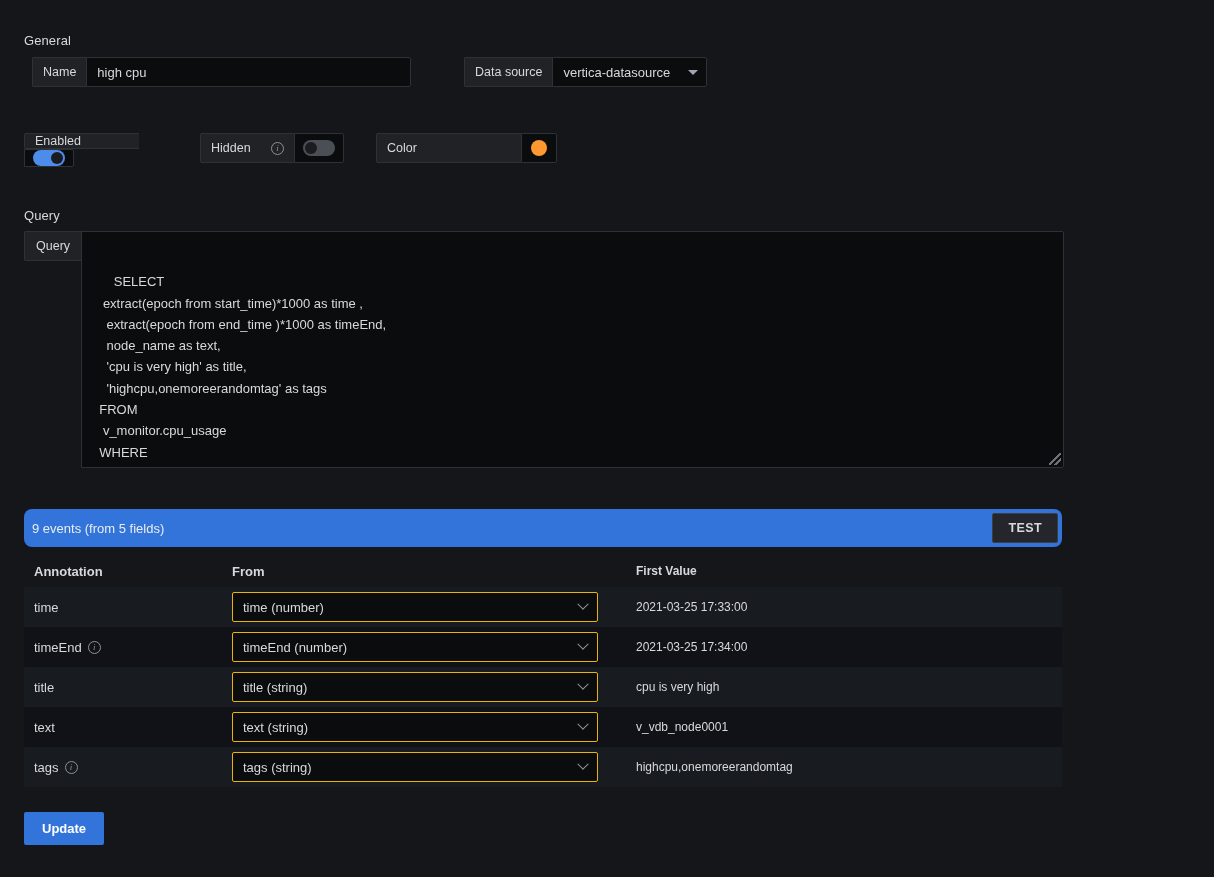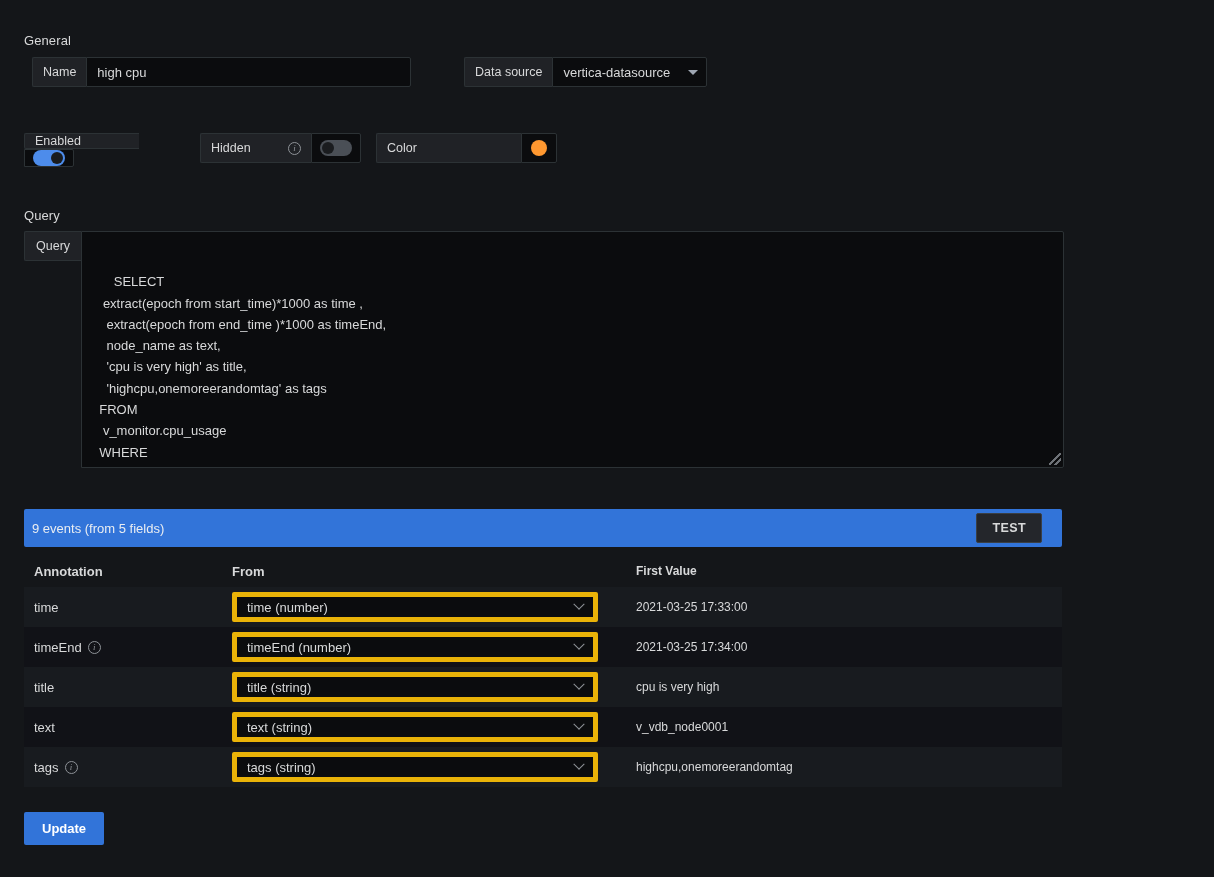--- a/index.html
+++ b/index.html
@@ -123,23 +123,23 @@
     width: 12px; height: 12px;
     background:
       linear-gradient(135deg, transparent 0 45%, #6e7277 45% 55%, transparent 55% 100%),
       linear-gradient(135deg, transparent 0 70%, #6e7277 70% 80%, transparent 80% 100%);
   }
 
   
   .events-bar {
     position: absolute;
     background: #3274d9;
-    border-radius: 2px;
+    border-radius: 8px;
     display: flex; align-items: center; justify-content: space-between;
-    padding: 0 16px 0 8px;
+    padding: 0 0 0 8px;
   }
   .events-text { font-size: 13px; color: #e9edf2; }
   .test-btn {
     background: #24262b;
     border: 1px solid #3a3f45;
     border-radius: 2px;
     color: #d8d9da;
     font-size: 12.5px; font-weight: bold;
     letter-spacing: .4px;
     padding: 7px 15px;
@@ -159,21 +159,21 @@
   }
   .map-row.odd  { background: #181b1f; }
   .map-row.even { background: #111217; }
   .c-ann { width: 208px; padding-left: 10px; display: flex; align-items: center;
            font-size: 13px; color: #d8d9da; }
   .c-from { width: 388px; display: flex; align-items: center; }
   .c-val  { flex: 1; padding-left: 16px; font-size: 12px; color: #d8d9da; }
   .sel {
     width: 366px; height: 30px;
     background: #0b0c0e;
-    border: 5px solid #eab308;
+    border: 1px solid #eab308;
     border-radius: 2px;
     display: flex; align-items: center; justify-content: space-between;
     padding: 0 10px; font-size: 13px; color: #d8d9da;
   }
   .chev {
     width: 8px; height: 8px;
     border-right: 1.6px solid #8e9297;
     border-bottom: 1.6px solid #8e9297;
     transform: rotate(45deg) translate(-2px,-2px);
   }
@@ -211,21 +211,21 @@
   <div class="fgroup" style="left:24px; top:133px;flex-direction:column;">
     <div class="flabel" style="width:115px;">Enabled</div>
     <div class="toggle-cell">
       <span class="switch on">
           <span class="knob"></span>
         </span>
     </div>
   </div>
 
   <div class="fgroup" style="left:200px; top:133px;">
-    <div class="flabel" style="width:111px;">
+    <div class="flabel" style="width:94px;">
       <span>Hidden</span>
       <span class="info-ico" style="margin-left:auto;">i</span>
     </div>
     <div class="toggle-cell">
       <span class="switch off">
           <span class="knob"></span>
         </span>
     </div>
   </div>
 

